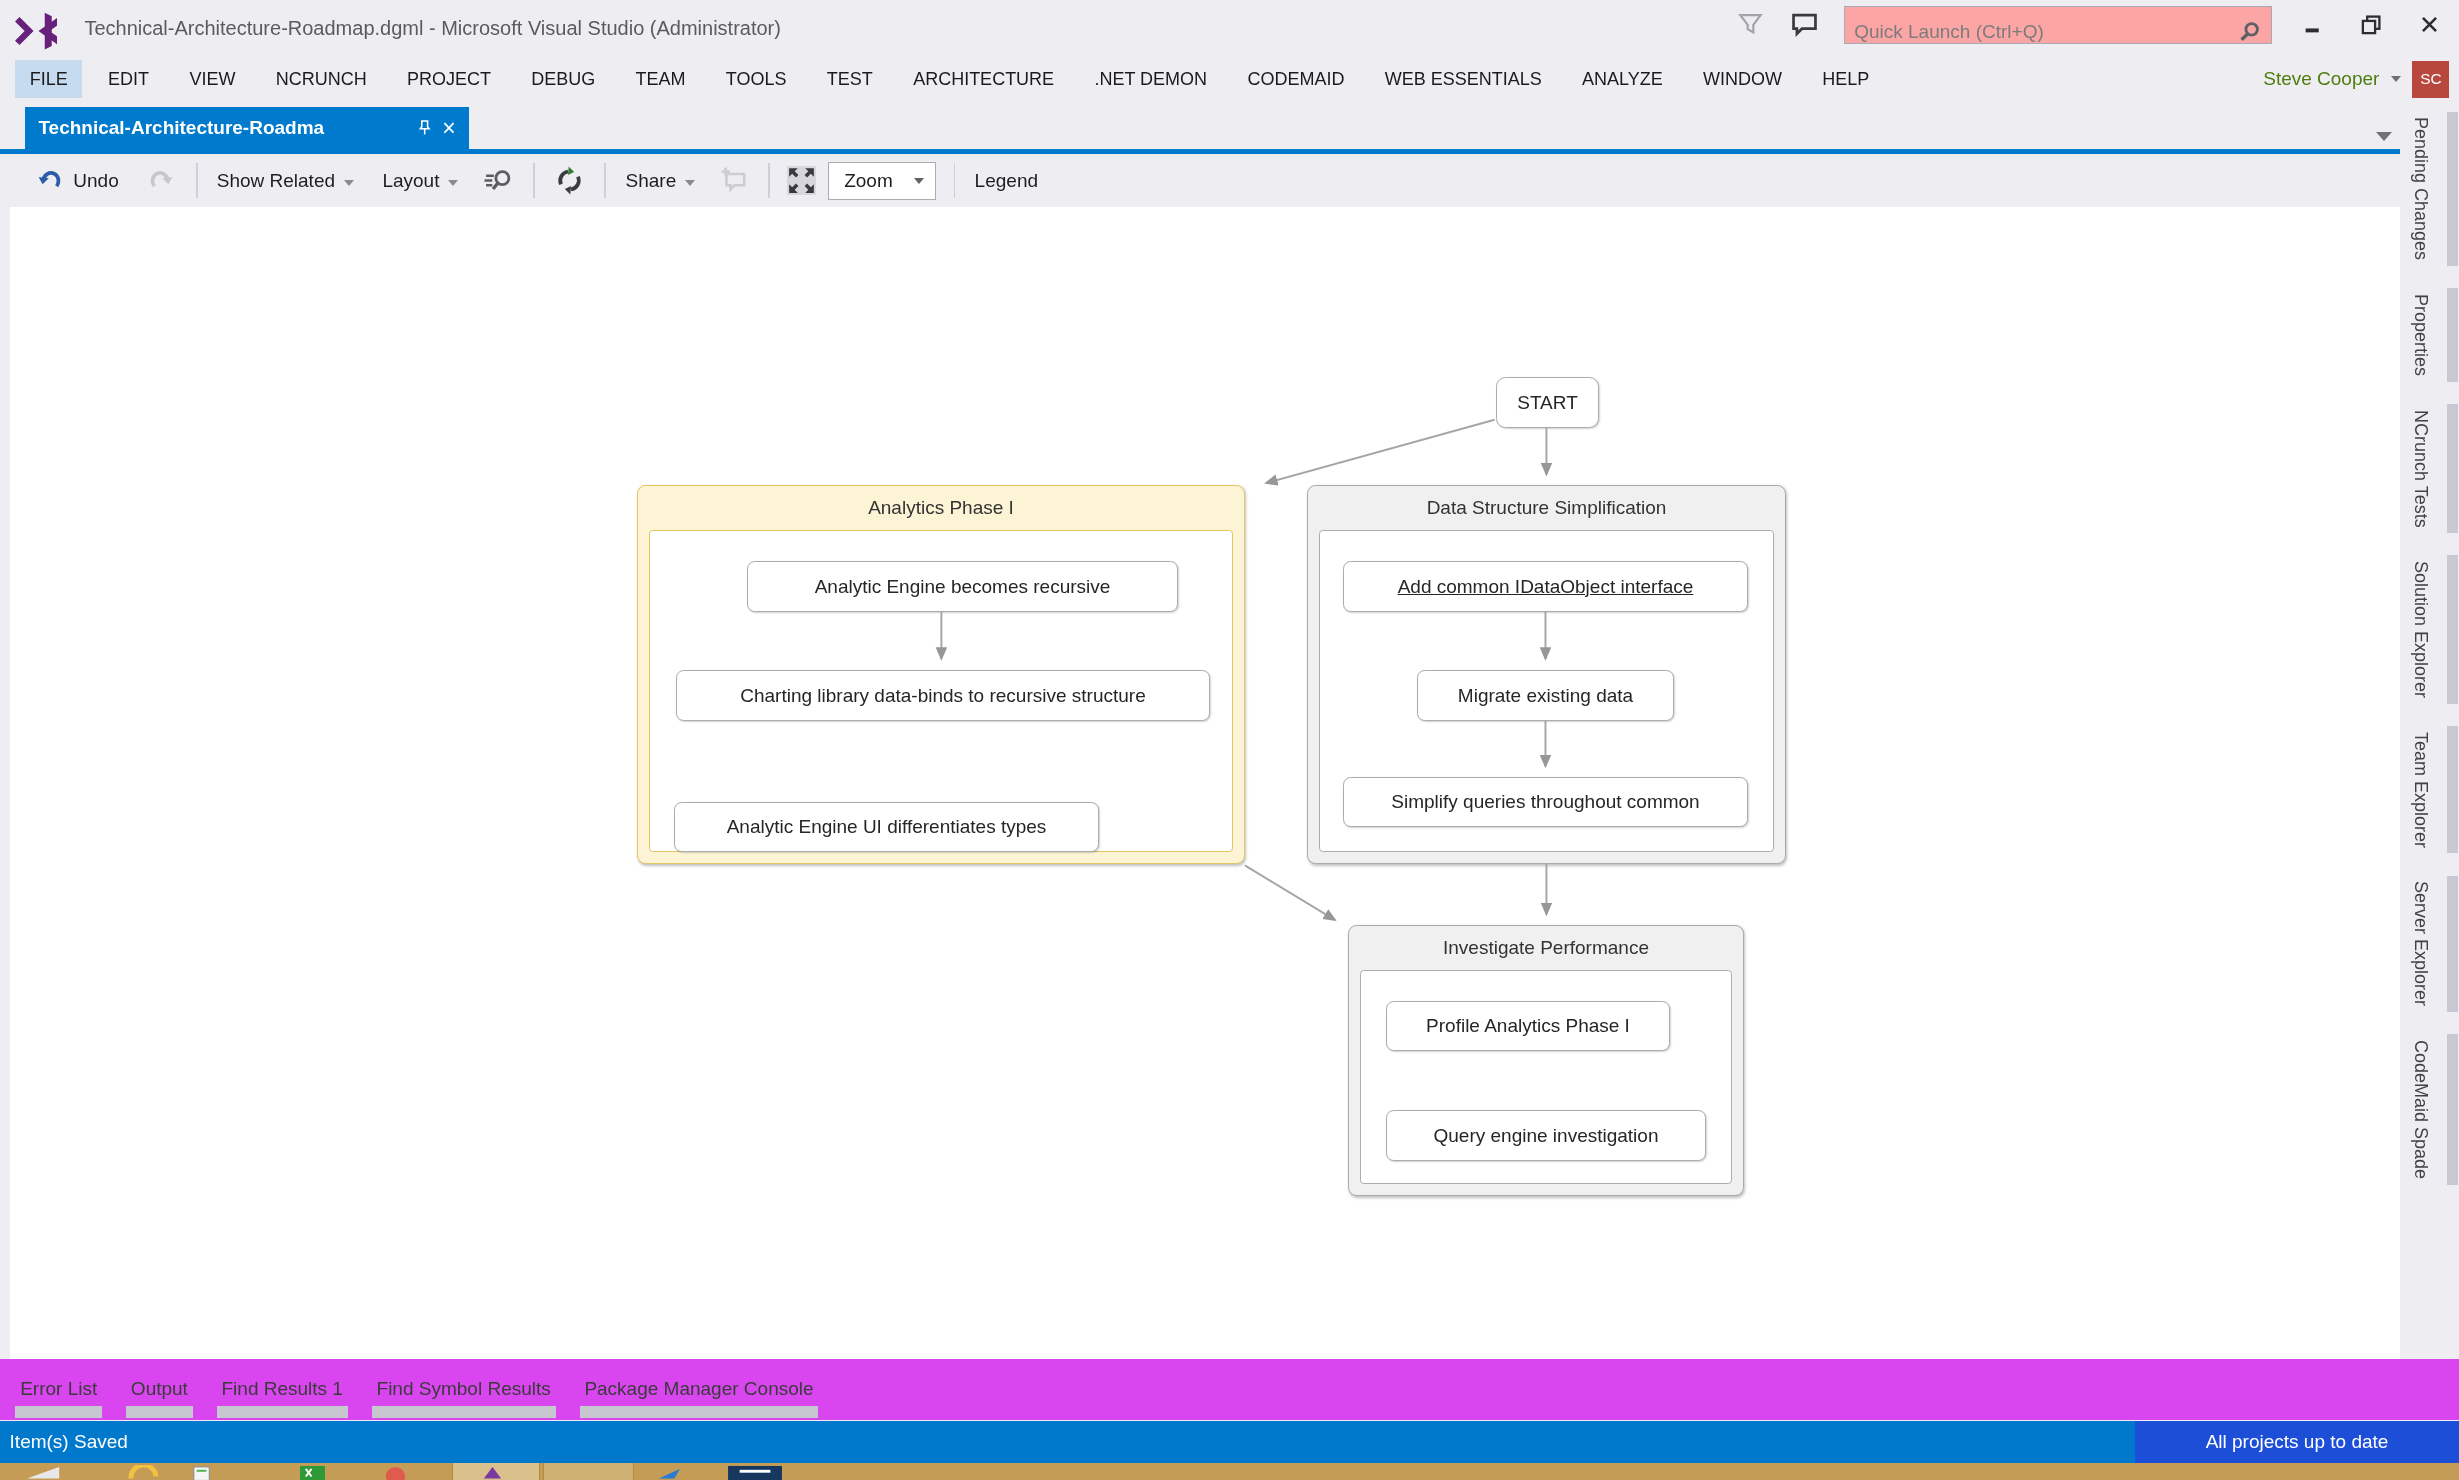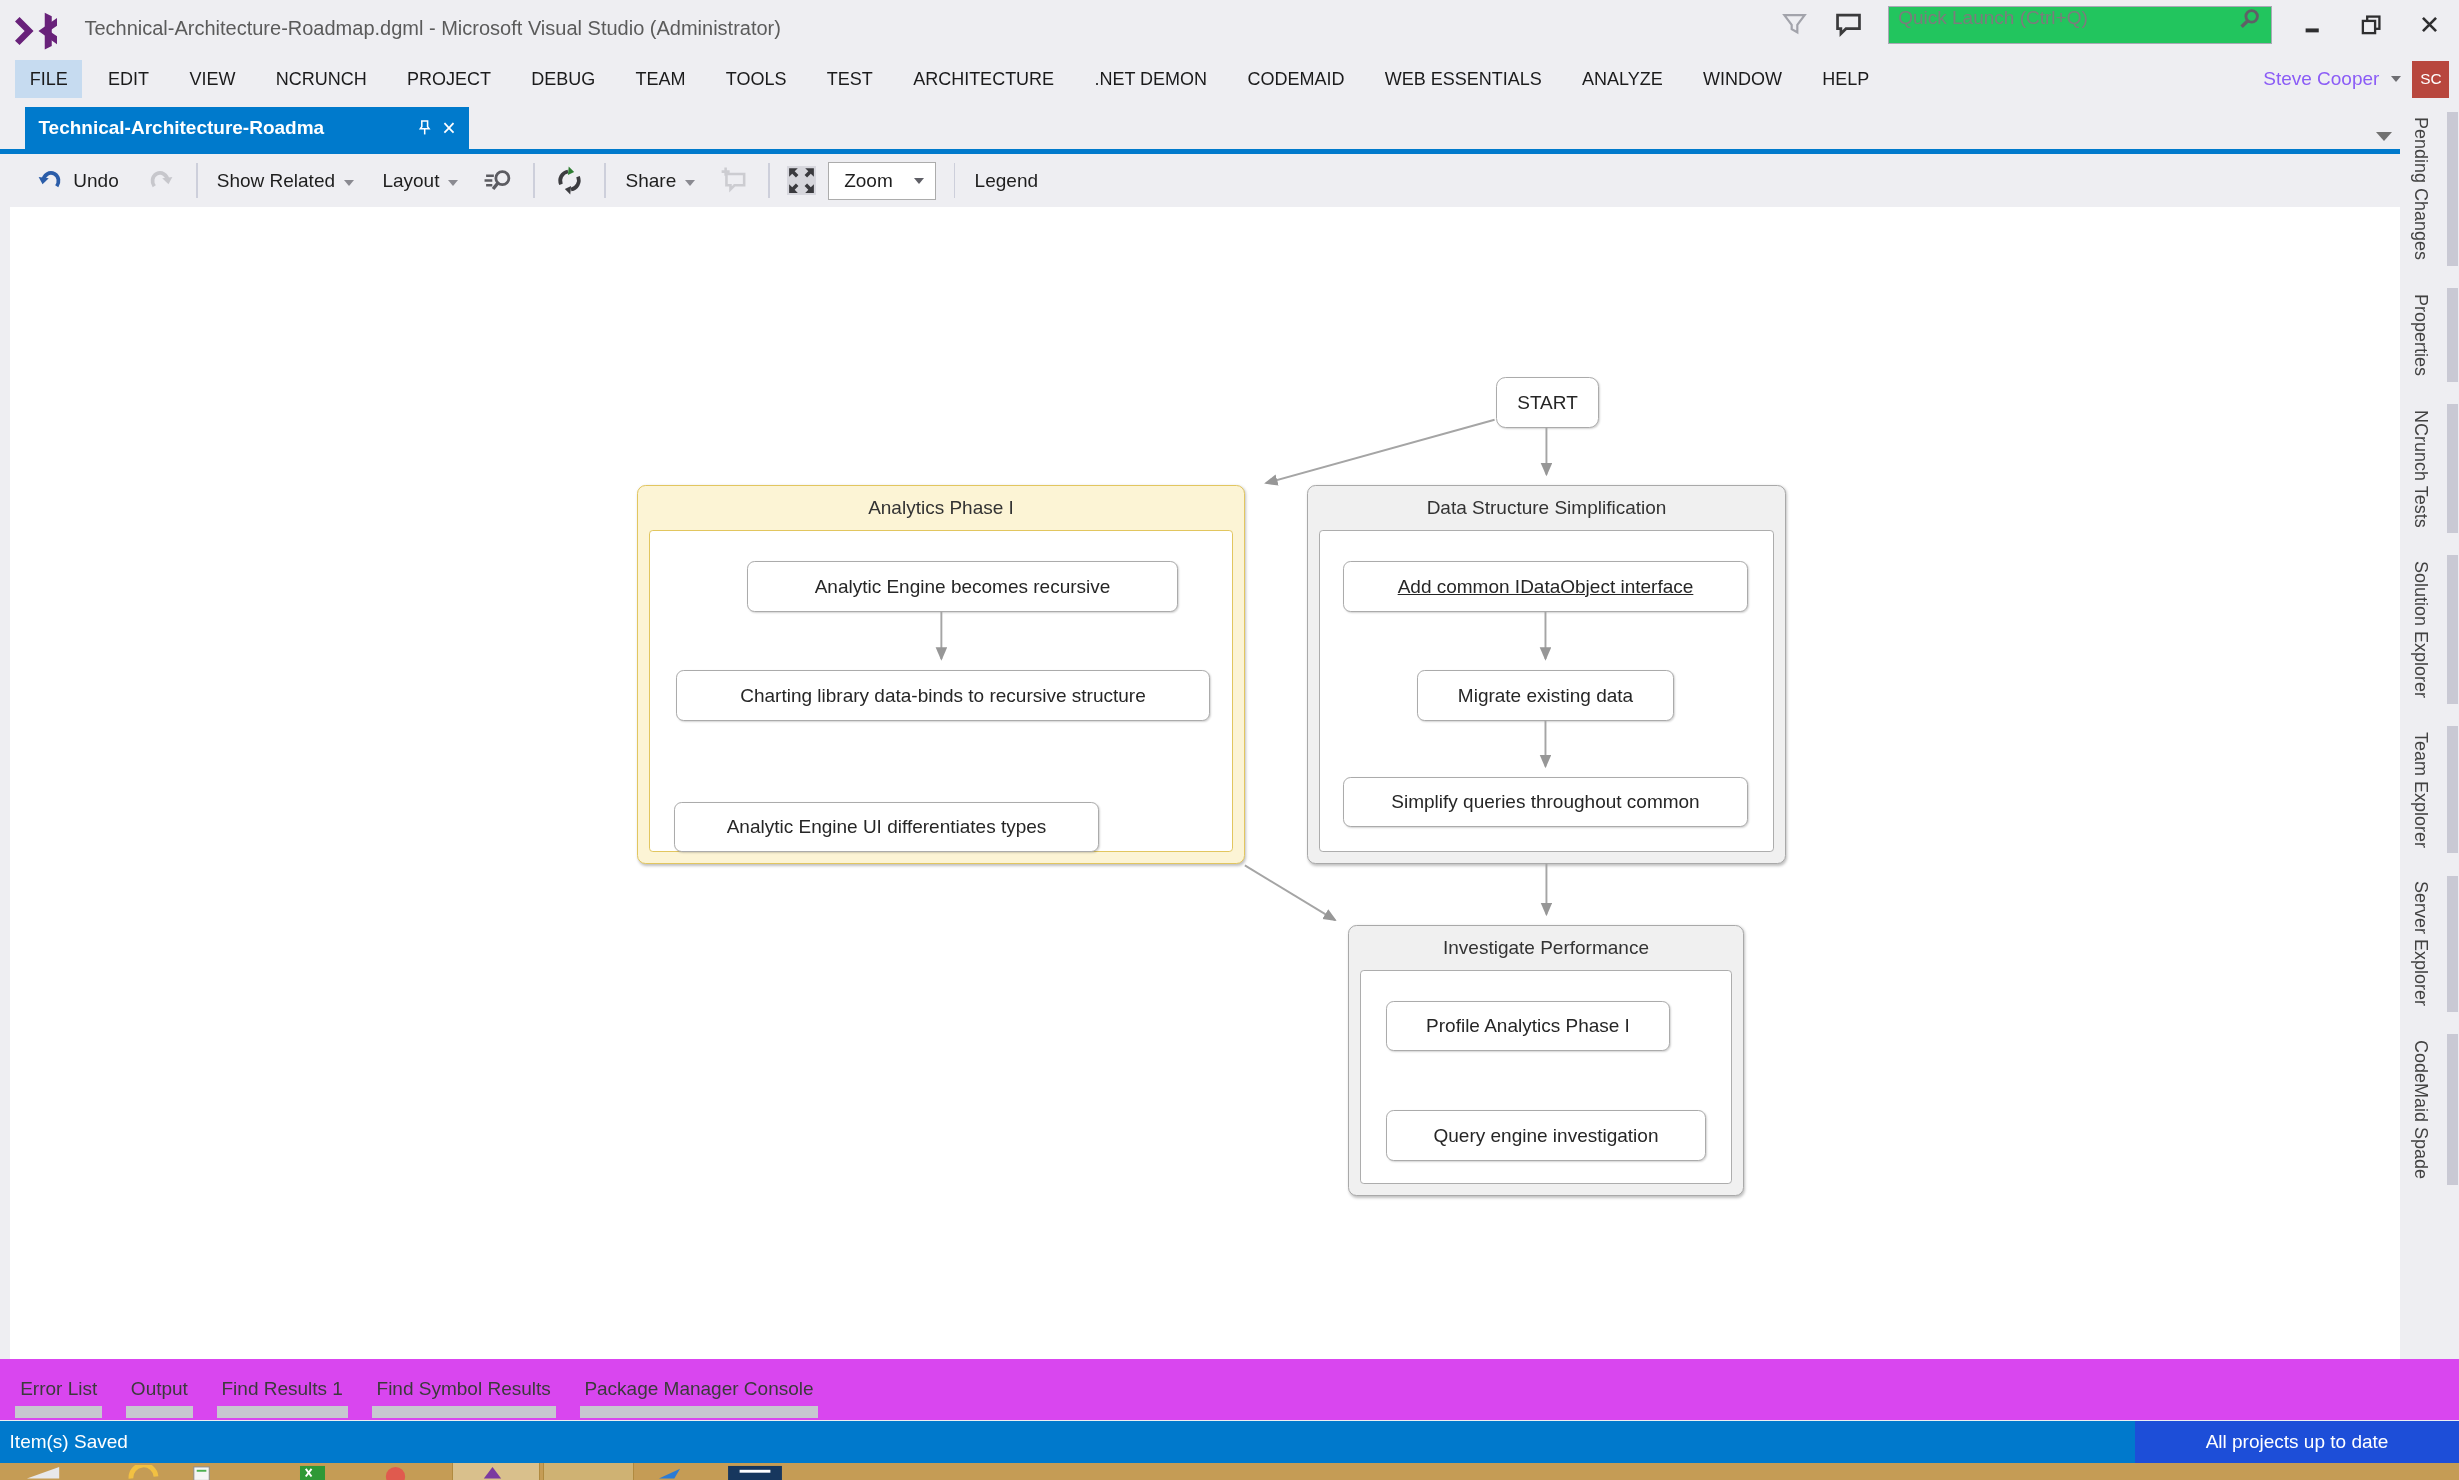--- a/index.html
+++ b/index.html
@@ -6,31 +6,31 @@
   html,body { width:2459px; height:1480px; overflow:hidden; }
   body { font-family:"Liberation Sans", sans-serif; background:#EEEEF2; position:relative; }
   .abs { position:absolute; }
 
   
   .titlebar { left:0; top:0; width:2459px; height:56px; background:#EEEEF2; display:flex; align-items:center; }
   .vs-logo { width:42px; height:42px; margin-left:15.4px; margin-top:5.8px; }
   .win-title { margin-left:27px; font-size:20px; color:#5B5B5B; white-space:nowrap; }
   .title-right { position:absolute; right:13.4px; top:5.8px; display:flex; align-items:center; gap:25px; }
   .tb-icon { width:29px; height:29px; display:flex; align-items:center; justify-content:center; }
-  .quick-launch { width:384px; height:38px; background:#22c55e; border:1px solid #A9A9B5; display:flex; align-items:flex-start; padding:0 9.6px; }
+  .quick-launch { width:428px; height:38px; background:#fca5a5; border:1px solid #A9A9B5; display:flex; align-items:flex-end; padding:0 9.6px; }
   .quick-launch input { flex:1; border:none; outline:none; font-size:19px; color:#444; font-family:"Liberation Sans",sans-serif; background:transparent; }
   .quick-launch input::placeholder { color:#7C7C7C; }
   .winbtn { width:33px; height:33px; display:flex; align-items:center; justify-content:center; color:#3F3F41; }
 
   
   .menubar { left:0; top:56px; width:2459px; height:46px; display:flex; align-items:center; padding-left:15.4px; }
   .menu-item { font-size:18px; color:#1B1B1C; padding:8.6px 14.4px; margin-right:11.5px; white-space:nowrap; }
   .menu-item.active { background:#C6DBF0; }
   .menu-right { position:absolute; right:9.6px; top:56px; height:46px; display:flex; align-items:center; gap:11.5px; }
-  .user-name { font-size:19px; color:#8b5cf6;margin-left:45px; }
+  .user-name { font-size:19px; color:#4d7c0f;margin-left:45px; }
   .caret-down { width:0; height:0; border-left:5.8px solid transparent; border-right:5.8px solid transparent; border-top:6.7px solid #6E6E73; display:inline-block; }
   .avatar { width:37px; height:37px; background:#B8473E; color:#fff; font-size:15.4px; display:flex; align-items:center; justify-content:center; }
 
   
   .tabstrip { left:0; top:102px; width:2400px; height:47px; }
   .doc-tab { position:absolute; left:25px; bottom:0; width:444px; height:42px; background:#007ACC; color:#fff; display:flex; align-items:center; padding:0 13.4px; }
   .doc-tab-label { font-size:19px; font-weight:bold; white-space:nowrap; overflow:hidden; flex:1; }
   .tab-pin { margin:0 9.6px 0 5.8px; }
   .tab-close { font-size:23px; line-height:19px; }
   .tab-underline { left:0; top:149px; width:2400px; height:4.8px; background:#007ACC; }

